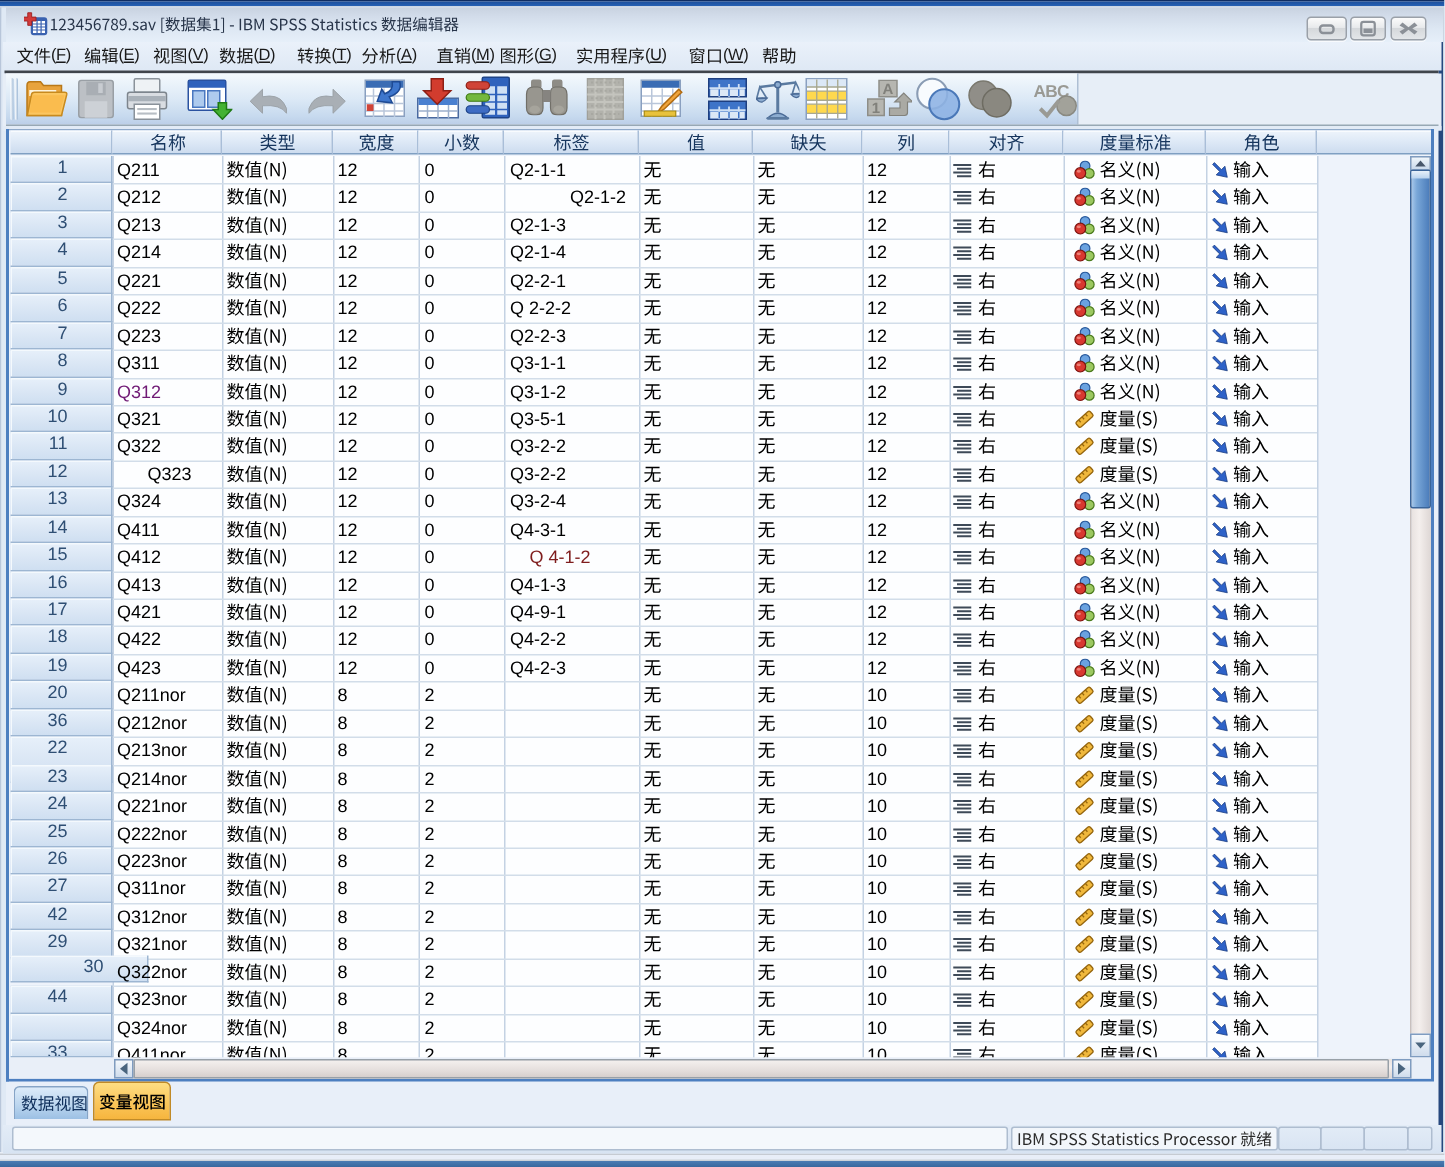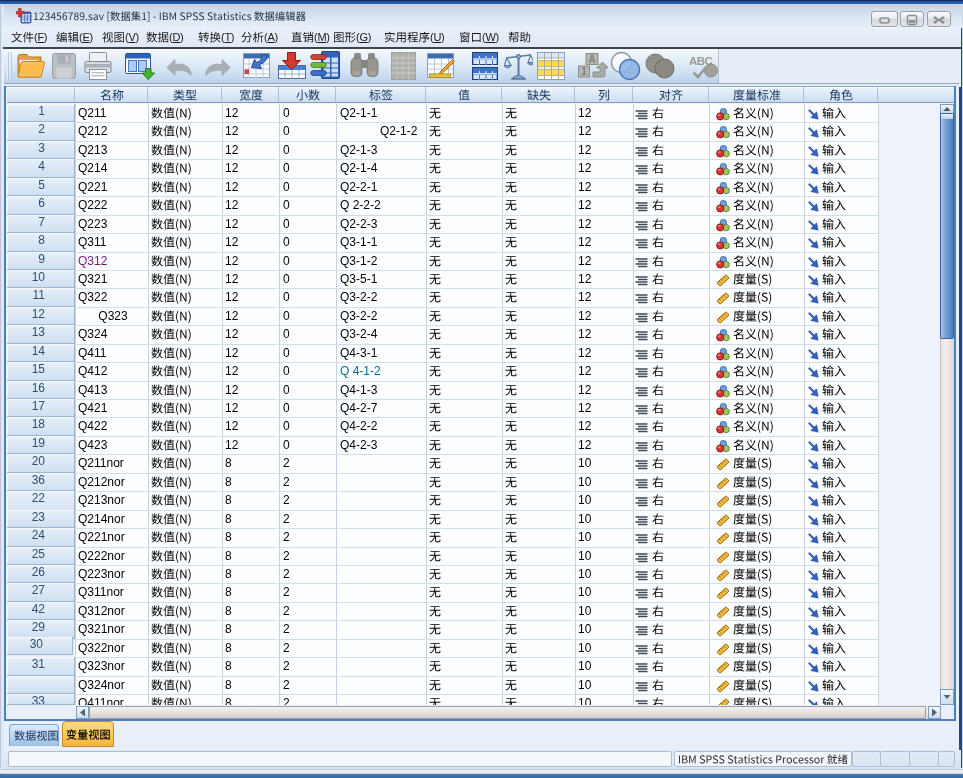--- a/index.html
+++ b/index.html
@@ -1099,21 +1099,21 @@
     <div style="position:absolute;right:29px;top:0;height:19px;line-height:19px;font:12px 'Liberation Sans',sans-serif;color:#2f4f74">15</div>
   </div>
 <div style="position:absolute;left:78px;top:362px;width:70px;height:19px;font:12px 'Liberation Sans',sans-serif;color:#000;white-space:nowrap;line-height:18px;">Q412</div>
 <div style="position:absolute;left:151px;top:365px;height:14px">
     <svg width="40.8" height="13.5" viewBox="0 -10.5 40.8 13.5" style="display:block">
       <use href="#c_szn" fill="#000"></use>
     </svg>
   </div>
 <div style="position:absolute;left:225px;top:362px;width:70px;height:19px;font:12px 'Liberation Sans',sans-serif;color:#000;white-space:nowrap;line-height:18px;">12</div>
 <div style="position:absolute;left:283px;top:362px;width:70px;height:19px;font:12px 'Liberation Sans',sans-serif;color:#000;white-space:nowrap;line-height:18px;">0</div>
-<div style="position:absolute;left:340px;top:362px;width:70px;height:19px;font:12px 'Liberation Sans',sans-serif;color:#0369a1;white-space:nowrap;line-height:18px;">Q 4-1-2</div>
+<div style="position:absolute;left:353px;top:362px;width:70px;height:19px;font:12px 'Liberation Sans',sans-serif;color:#7f1d1d;white-space:nowrap;line-height:18px;">Q 4-1-2</div>
 <div style="position:absolute;left:429px;top:365px;height:14px">
     <svg width="12.0" height="13.5" viewBox="0 -10.5 12.0 13.5" style="display:block">
       <use href="#c_wu" fill="#000"></use>
     </svg>
   </div>
 <div style="position:absolute;left:505px;top:365px;height:14px">
     <svg width="12.0" height="13.5" viewBox="0 -10.5 12.0 13.5" style="display:block">
       <use href="#c_wu" fill="#000"></use>
     </svg>
   </div>
@@ -1199,21 +1199,21 @@
     <div style="position:absolute;right:29px;top:0;height:18px;line-height:18px;font:12px 'Liberation Sans',sans-serif;color:#2f4f74">17</div>
   </div>
 <div style="position:absolute;left:78px;top:399px;width:70px;height:18px;font:12px 'Liberation Sans',sans-serif;color:#000;white-space:nowrap;line-height:18px;">Q421</div>
 <div style="position:absolute;left:151px;top:402px;height:14px">
     <svg width="40.8" height="13.5" viewBox="0 -10.5 40.8 13.5" style="display:block">
       <use href="#c_szn" fill="#000"></use>
     </svg>
   </div>
 <div style="position:absolute;left:225px;top:399px;width:70px;height:18px;font:12px 'Liberation Sans',sans-serif;color:#000;white-space:nowrap;line-height:18px;">12</div>
 <div style="position:absolute;left:283px;top:399px;width:70px;height:18px;font:12px 'Liberation Sans',sans-serif;color:#000;white-space:nowrap;line-height:18px;">0</div>
-<div style="position:absolute;left:340px;top:399px;width:70px;height:18px;font:12px 'Liberation Sans',sans-serif;color:#000;white-space:nowrap;line-height:18px;">Q4-2-7</div>
+<div style="position:absolute;left:340px;top:399px;width:70px;height:18px;font:12px 'Liberation Sans',sans-serif;color:#000;white-space:nowrap;line-height:18px;">Q4-9-1</div>
 <div style="position:absolute;left:429px;top:402px;height:14px">
     <svg width="12.0" height="13.5" viewBox="0 -10.5 12.0 13.5" style="display:block">
       <use href="#c_wu" fill="#000"></use>
     </svg>
   </div>
 <div style="position:absolute;left:505px;top:402px;height:14px">
     <svg width="12.0" height="13.5" viewBox="0 -10.5 12.0 13.5" style="display:block">
       <use href="#c_wu" fill="#000"></use>
     </svg>
   </div>
@@ -1828,21 +1828,21 @@
     </svg>
   </div>
 <div style="position:absolute;left:807px;top:623px;height:14px"><svg width="13" height="13" viewBox="0 0 13 13">
       <path d="M2.6 1.4 L7.3 6.1 L9.6 3.8 L11.2 11.2 L3.8 9.6 L6.1 7.3 L1.4 2.6 Z" fill="#2e62c8" stroke="#16387e" stroke-width=".5"></path>
     </svg></div>
 <div style="position:absolute;left:822px;top:623px;height:14px">
     <svg width="24.0" height="13.5" viewBox="0 -10.5 24.0 13.5" style="display:block">
       <use href="#c_sr" fill="#000"></use>
     </svg>
   </div>
-<div style="position:absolute;left:7px;top:637px;width:66px;height:18px;background:linear-gradient(180deg,#e7f0fa 0%,#dbe7f5 50%,#cfdff1 100%);border-bottom:1px solid #9db6d2;border-right:1px solid #9db6d2;box-shadow:inset 1px 1px 0 #f4f9fd;box-sizing:border-box;">
+<div style="position:absolute;left:7px;top:637px;width:92px;height:18px;background:linear-gradient(180deg,#e7f0fa 0%,#dbe7f5 50%,#cfdff1 100%);border-bottom:1px solid #9db6d2;border-right:1px solid #9db6d2;box-shadow:inset 1px 1px 0 #f4f9fd;box-sizing:border-box;">
     <div style="position:absolute;right:29px;top:0;height:18px;line-height:18px;font:12px 'Liberation Sans',sans-serif;color:#2f4f74">30</div>
   </div>
 <div style="position:absolute;left:78px;top:639px;width:70px;height:18px;font:12px 'Liberation Sans',sans-serif;color:#000;white-space:nowrap;line-height:18px;">Q322nor</div>
 <div style="position:absolute;left:151px;top:642px;height:14px">
     <svg width="40.8" height="13.5" viewBox="0 -10.5 40.8 13.5" style="display:block">
       <use href="#c_szn" fill="#000"></use>
     </svg>
   </div>
 <div style="position:absolute;left:225px;top:639px;width:70px;height:18px;font:12px 'Liberation Sans',sans-serif;color:#000;white-space:nowrap;line-height:18px;">8</div>
 <div style="position:absolute;left:283px;top:639px;width:70px;height:18px;font:12px 'Liberation Sans',sans-serif;color:#000;white-space:nowrap;line-height:18px;">2</div>
@@ -1878,21 +1878,21 @@
   </div>
 <div style="position:absolute;left:807px;top:642px;height:14px"><svg width="13" height="13" viewBox="0 0 13 13">
       <path d="M2.6 1.4 L7.3 6.1 L9.6 3.8 L11.2 11.2 L3.8 9.6 L6.1 7.3 L1.4 2.6 Z" fill="#2e62c8" stroke="#16387e" stroke-width=".5"></path>
     </svg></div>
 <div style="position:absolute;left:822px;top:642px;height:14px">
     <svg width="24.0" height="13.5" viewBox="0 -10.5 24.0 13.5" style="display:block">
       <use href="#c_sr" fill="#000"></use>
     </svg>
   </div>
 <div style="position:absolute;left:7px;top:657px;width:68px;height:19px;background:linear-gradient(180deg,#e7f0fa 0%,#dbe7f5 50%,#cfdff1 100%);border-bottom:1px solid #9db6d2;border-right:1px solid #9db6d2;box-shadow:inset 1px 1px 0 #f4f9fd;box-sizing:border-box;">
-    <div style="position:absolute;right:29px;top:0;height:19px;line-height:19px;font:12px 'Liberation Sans',sans-serif;color:#2f4f74">31</div>
+    <div style="position:absolute;right:29px;top:0;height:19px;line-height:19px;font:12px 'Liberation Sans',sans-serif;color:#2f4f74">44</div>
   </div>
 <div style="position:absolute;left:78px;top:657px;width:70px;height:19px;font:12px 'Liberation Sans',sans-serif;color:#000;white-space:nowrap;line-height:18px;">Q323nor</div>
 <div style="position:absolute;left:151px;top:660px;height:14px">
     <svg width="40.8" height="13.5" viewBox="0 -10.5 40.8 13.5" style="display:block">
       <use href="#c_szn" fill="#000"></use>
     </svg>
   </div>
 <div style="position:absolute;left:225px;top:657px;width:70px;height:19px;font:12px 'Liberation Sans',sans-serif;color:#000;white-space:nowrap;line-height:18px;">8</div>
 <div style="position:absolute;left:283px;top:657px;width:70px;height:19px;font:12px 'Liberation Sans',sans-serif;color:#000;white-space:nowrap;line-height:18px;">2</div>
 <div style="position:absolute;left:429px;top:660px;height:14px">

